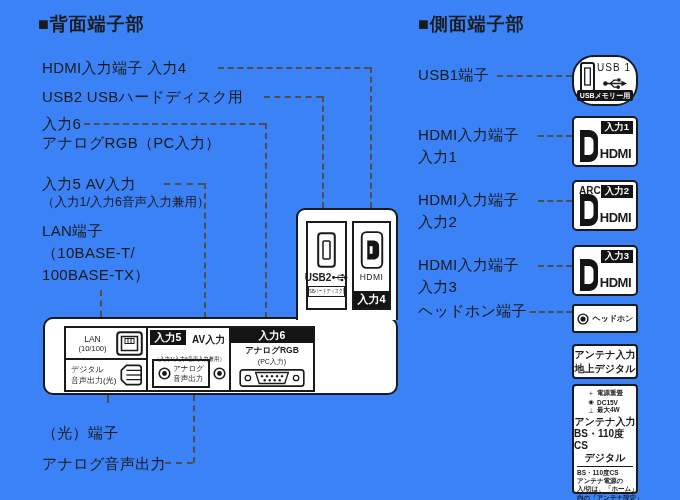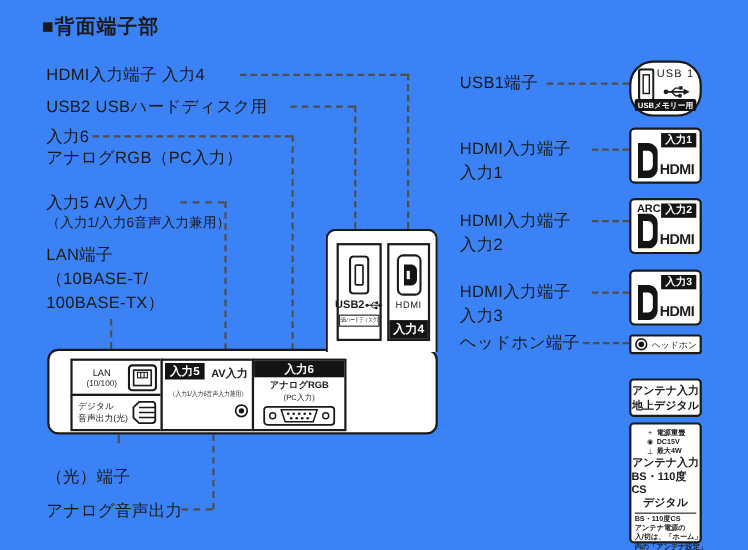--- a/index.html
+++ b/index.html
@@ -119,20 +119,30 @@
       <line x1="8" y1="18" x2="24" y2="18" stroke="#1a1a1a" stroke-width="1.4"></line>
     </svg>
   </div>
 
   <div class="cell" style="left:146px; top:326px; width:85px; height:66px;">
     <div class="badge-k abs" style="left:2px; top:2px; width:36px; height:15px; font-size:10.5px;">入力5</div>
     <div class="abs" style="left:44px; top:5px; font-size:10px; font-weight:bold;text-align:right;">AV入力</div>
     <div class="abs" style="left:0; top:19px; width:100%; text-align:center;">
       <span class="scaleX nw" style="font-size:6.2px; transform:scaleX(.85);">（入力1/入力6音声入力兼用）</span>
     </div>
+    <div class="abs" style="left:4px; top:31px; width:58px; height:29px; border:2px solid #1a1a1a; display:flex; align-items:center; justify-content:center; gap:2px;">
+      <svg width="13" height="13" viewBox="0 0 14 14">
+        <circle cx="7" cy="7" r="5.7" fill="#fff" stroke="#1a1a1a" stroke-width="1.7"></circle>
+        <circle cx="7" cy="7" r="2.6" fill="#141414"></circle>
+      </svg>
+      <div class="tinycol">
+        <span style="font-size:7.5px;">アナログ</span>
+        <span style="font-size:7.5px;">音声出力</span>
+      </div>
+    </div>
     <svg class="abs" style="left:65px; top:39px;" width="13" height="13" viewBox="0 0 14 14">
       <circle cx="7" cy="7" r="5.7" fill="#fff" stroke="#1a1a1a" stroke-width="1.7"></circle>
       <circle cx="7" cy="7" r="2.6" fill="#141414"></circle>
     </svg>
   </div>
 
   <div class="cell" style="left:229px; top:326px; width:86px; height:66px; display:flex; flex-direction:column; align-items:center;">
     <div class="badge-k" style="width:100%; height:15px; font-size:10.5px;">入力6</div>
     <div style="font-size:8.5px; font-weight:bold; margin-top:2px;">アナログRGB</div>
     <div style="font-size:7px;">(PC入力)</div>
@@ -146,20 +156,21 @@
       <circle cx="36" cy="9" r="1.3" fill="#1a1a1a"></circle>
         <circle cx="41.5" cy="9" r="1.3" fill="#1a1a1a"></circle>
       <circle cx="47" cy="9" r="1.3" fill="#1a1a1a"></circle>
       <circle cx="28" cy="13.5" r="1.3" fill="#1a1a1a"></circle>
         <circle cx="33.5" cy="13.5" r="1.3" fill="#1a1a1a"></circle>
       <circle cx="39" cy="13.5" r="1.3" fill="#1a1a1a"></circle>
         <circle cx="44.5" cy="13.5" r="1.3" fill="#1a1a1a"></circle>
     </svg>
   </div>
 
+  <div class="abs h1" style="left:418px; top:12px;">■側面端子部</div>
 
   <div class="abs lbl" style="left:418px; top:66px;">USB1端子</div>
   <div class="abs lbl" style="left:418px; top:126px;">HDMI入力端子</div>
   <div class="abs lbl" style="left:418px; top:148px;">入力1</div>
   <div class="abs lbl" style="left:418px; top:191px;">HDMI入力端子</div>
   <div class="abs lbl" style="left:418px; top:213px;">入力2</div>
   <div class="abs lbl" style="left:418px; top:256px;">HDMI入力端子</div>
   <div class="abs lbl" style="left:418px; top:278px;">入力3</div>
   <div class="abs lbl" style="left:418px; top:302px;">ヘッドホン端子</div>
 
@@ -208,21 +219,21 @@
 
   <div class="sidebox" style="left:572px; top:245px; width:66px; height:51px;">
     <div class="badge-k abs" style="top:3px; right:3px; width:32px; height:13px; font-size:9.5px;">入力3</div>
     <svg class="abs" style="left:4px; top:12px;" width="20" height="32" viewBox="0 0 20 32">
       <path d="M2 0 h9 c5 0 9 4 9 9 v14 c0 5 -4 9 -9 9 H2 z" fill="#141414"></path>
       <path d="M6.5 7 h4 c3 0 5 2 5 5 v8 c0 3 -2 5 -5 5 h-4 z" fill="#fff"></path>
     </svg>
     <div class="abs hdmi-logo" style="right:5px; bottom:4px;">HDMI</div>
   </div>
 
-  <div class="sidebox" style="left:572px; top:304px; width:66px; height:18px; border-width:2px; border-radius:3px; display:flex; align-items:center; justify-content:center; gap:4px;">
+  <div class="sidebox" style="left:572px; top:304px; width:66px; height:29px; border-width:2px; border-radius:3px; display:flex; align-items:center; justify-content:center; gap:4px;font-weight:bold;">
     <svg width="12" height="12" viewBox="0 0 14 14">
       <circle cx="7" cy="7" r="5.7" fill="#fff" stroke="#1a1a1a" stroke-width="1.7"></circle>
       <circle cx="7" cy="7" r="3" fill="#141414"></circle>
     </svg>
     <span style="font-size:8px;">ヘッドホン</span>
   </div>
 
   <div class="sidebox" style="left:572px; top:344px; width:66px; height:35px; border-width:2px; border-radius:4px; display:flex; flex-direction:column; align-items:center; justify-content:center;">
     <span style="font-size:10px; font-weight:bold;">アンテナ入力</span>
     <span style="font-size:10px; font-weight:bold;">地上デジタル</span>

